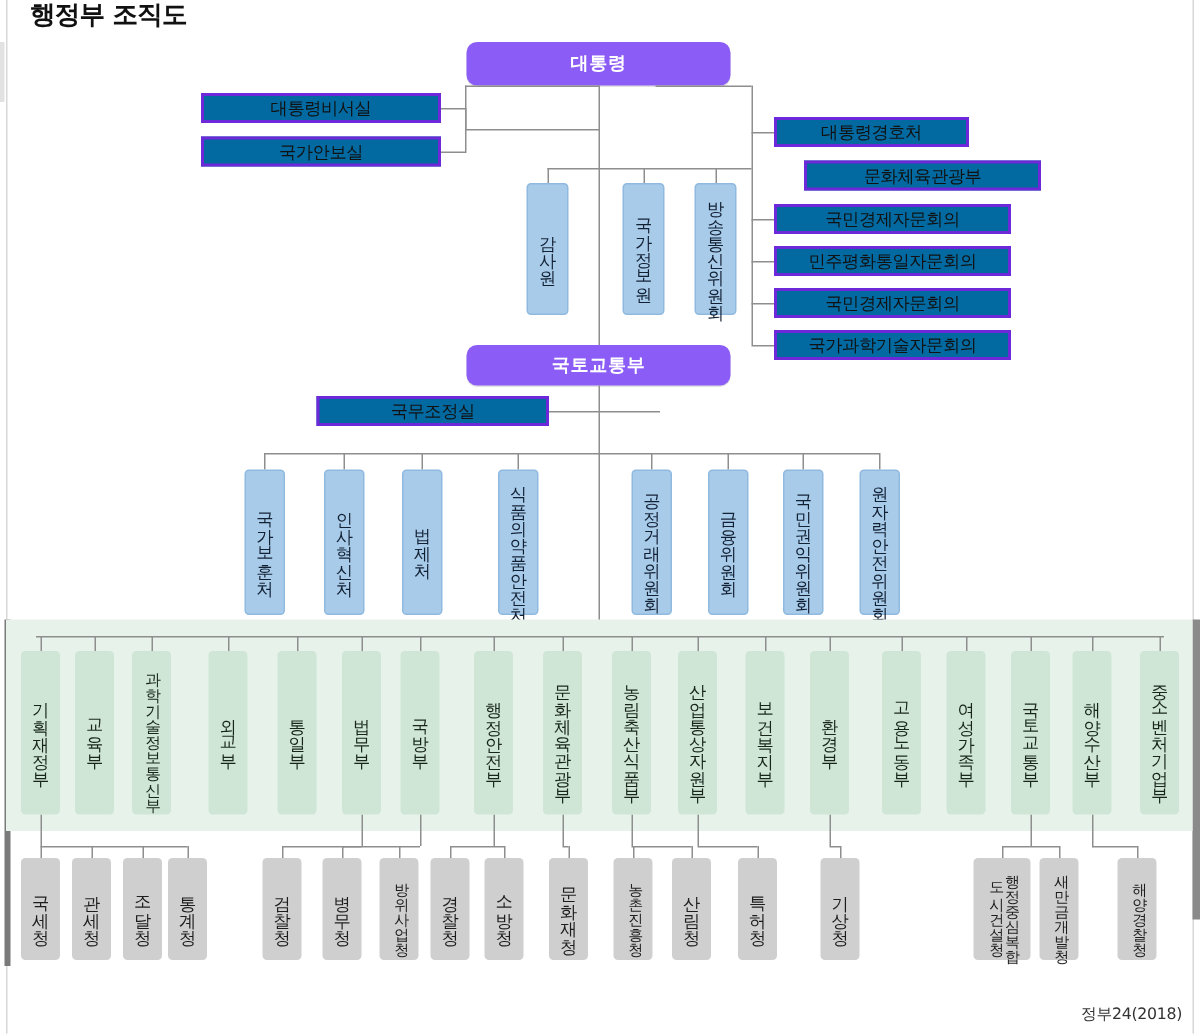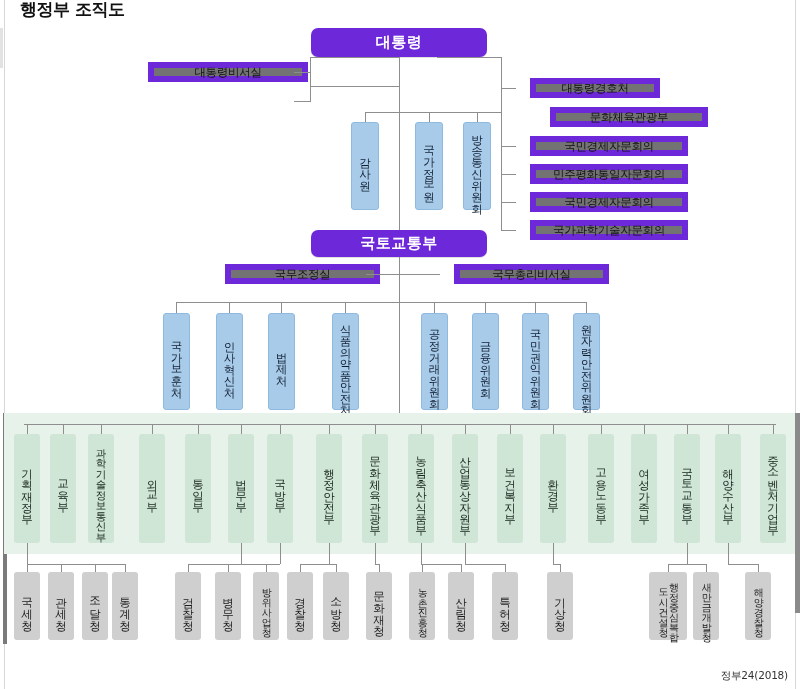--- a/index.html
+++ b/index.html
@@ -30,27 +30,27 @@
 
   
   .ln{position:absolute;background:#8e8e8e;}
   .lnh{height:1px;}
   .lnv{width:1px;}
 
   
   .bx{position:absolute;box-sizing:border-box;display:flex;align-items:center;justify-content:center;text-align:center;}
 
   .bx-pres{
-    background:#6d28d9;border-radius:7px;
-    color:#ffffff;font-weight:bold;font-size:15px;letter-spacing:0.5px;
+    background:#8b5cf6;border-radius:7px;
+    color:#ffffff;font-weight:bold;font-size:12px;letter-spacing:0.5px;
     box-shadow:0 1px 0 rgba(0,0,0,.12);
   }
   .bx-outline{
-    background:#737373;border:6px solid #6d28d9;
-    font-size:11.5px;color:#111;letter-spacing:-0.3px;margin-left:14px;
+    background:#0369a1;border:2px solid #6d28d9;
+    font-size:11.5px;color:#111;letter-spacing:-0.3px;
   }
   .bx-blue{
     background:#a8cbea;border:1px solid #8fb9df;border-radius:3px;
     font-size:11.5px;color:#122033;letter-spacing:-0.2px;
   }
   .bx-green{
     background:#cfe5d5;border-radius:3px;
     font-size:11.5px;color:#17251b;letter-spacing:-0.2px;
   }
   .bx-gray{
@@ -89,20 +89,21 @@
   <div class="edge-dark"></div>
   <div class="edge-dark2"></div>
 
   <div class="page-title">행정부 조직도</div>
 
   <div class="bx bx-pres" style="left:311px;top:28px;width:176px;height:29px;">대통령</div>
 
   <div class="ln lnv" style="left:399px;top:57px;height:177px;"></div>
 
   <div class="bx bx-outline" style="left:134px;top:62px;width:160px;height:20px;">대통령비서실</div>
+  <div class="bx bx-outline" style="left:134px;top:91px;width:160px;height:20px;">국가안보실</div>
   <div class="ln lnh" style="left:294px;top:72px;width:16px;"></div>
   <div class="ln lnh" style="left:294px;top:101px;width:16px;"></div>
   <div class="ln lnv" style="left:310px;top:72px;height:30px;"></div>
   <div class="ln lnh" style="left:310px;top:86px;width:90px;"></div>
   <div class="ln lnv" style="left:310px;top:57px;height:29px;"></div>
   <div class="ln lnh" style="left:310px;top:57px;width:90px;"></div>
 
   <div class="bx bx-outline" style="left:516px;top:78px;width:130px;height:20px;">대통령경호처</div>
   <div class="bx bx-outline" style="left:536px;top:107px;width:158px;height:20px;">문화체육관광부</div>
   <div class="bx bx-outline" style="left:516px;top:136px;width:158px;height:20px;">국민경제자문회의</div>
@@ -132,21 +133,20 @@
   </div>
   <div class="bx bx-blue" style="left:463px;top:122px;width:28px;height:88px;">
     <span class="vtxt">방송통신위원회</span>
   </div>
 
   <div class="bx bx-pres" style="left:311px;top:230px;width:176px;height:27px;">국토교통부</div>
 
   <div class="ln lnv" style="left:399px;top:257px;height:158px;"></div>
 
   <div class="bx bx-outline" style="left:211px;top:264px;width:155px;height:20px;">국무조정실</div>
-  <div class="bx bx-outline" style="left:440px;top:264px;width:155px;height:20px;">국무총리비서실</div>
   <div class="ln lnh" style="left:366px;top:274px;width:74px;"></div>
 
   <div class="ln lnh" style="left:176px;top:302px;width:224px;"></div>
   <div class="ln lnv" style="left:176px;top:302px;height:11px;"></div>
   <div class="ln lnv" style="left:229px;top:302px;height:11px;"></div>
   <div class="ln lnv" style="left:281px;top:302px;height:11px;"></div>
   <div class="ln lnv" style="left:345px;top:302px;height:11px;"></div>
 
   <div class="bx bx-blue" style="left:163px;top:313px;width:27px;height:97px;">
     <span class="vtxt">국가보훈처</span>

